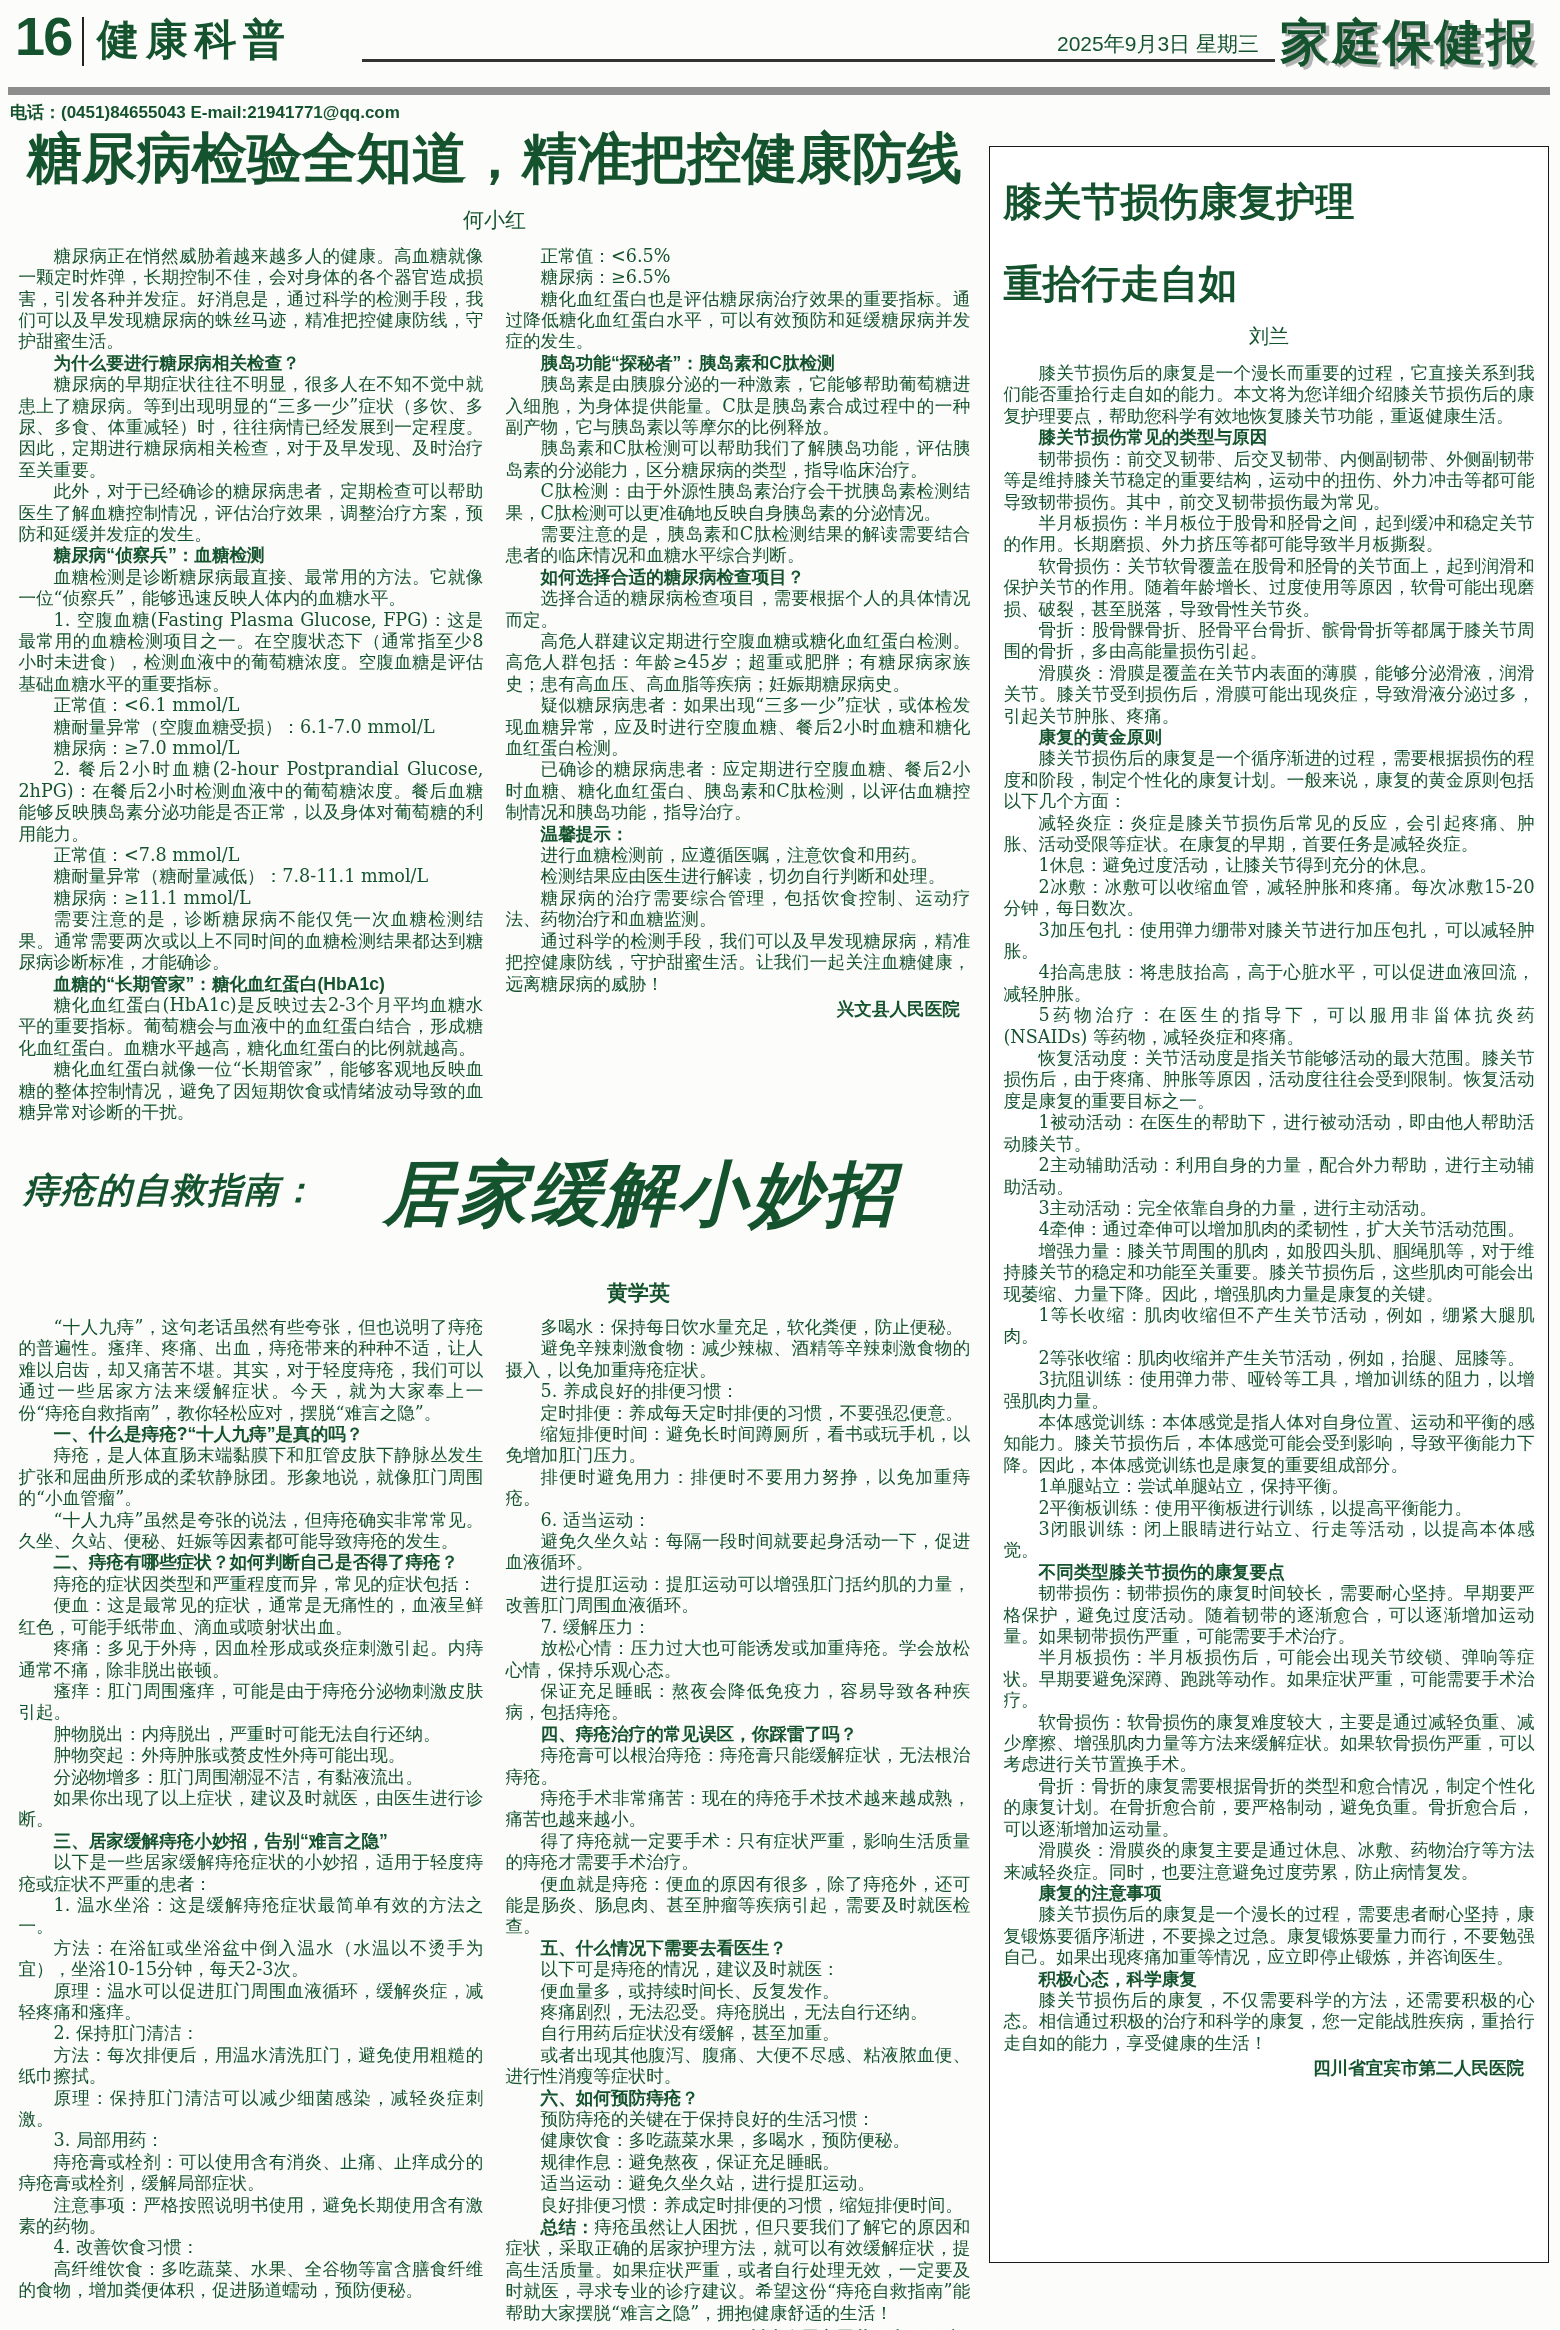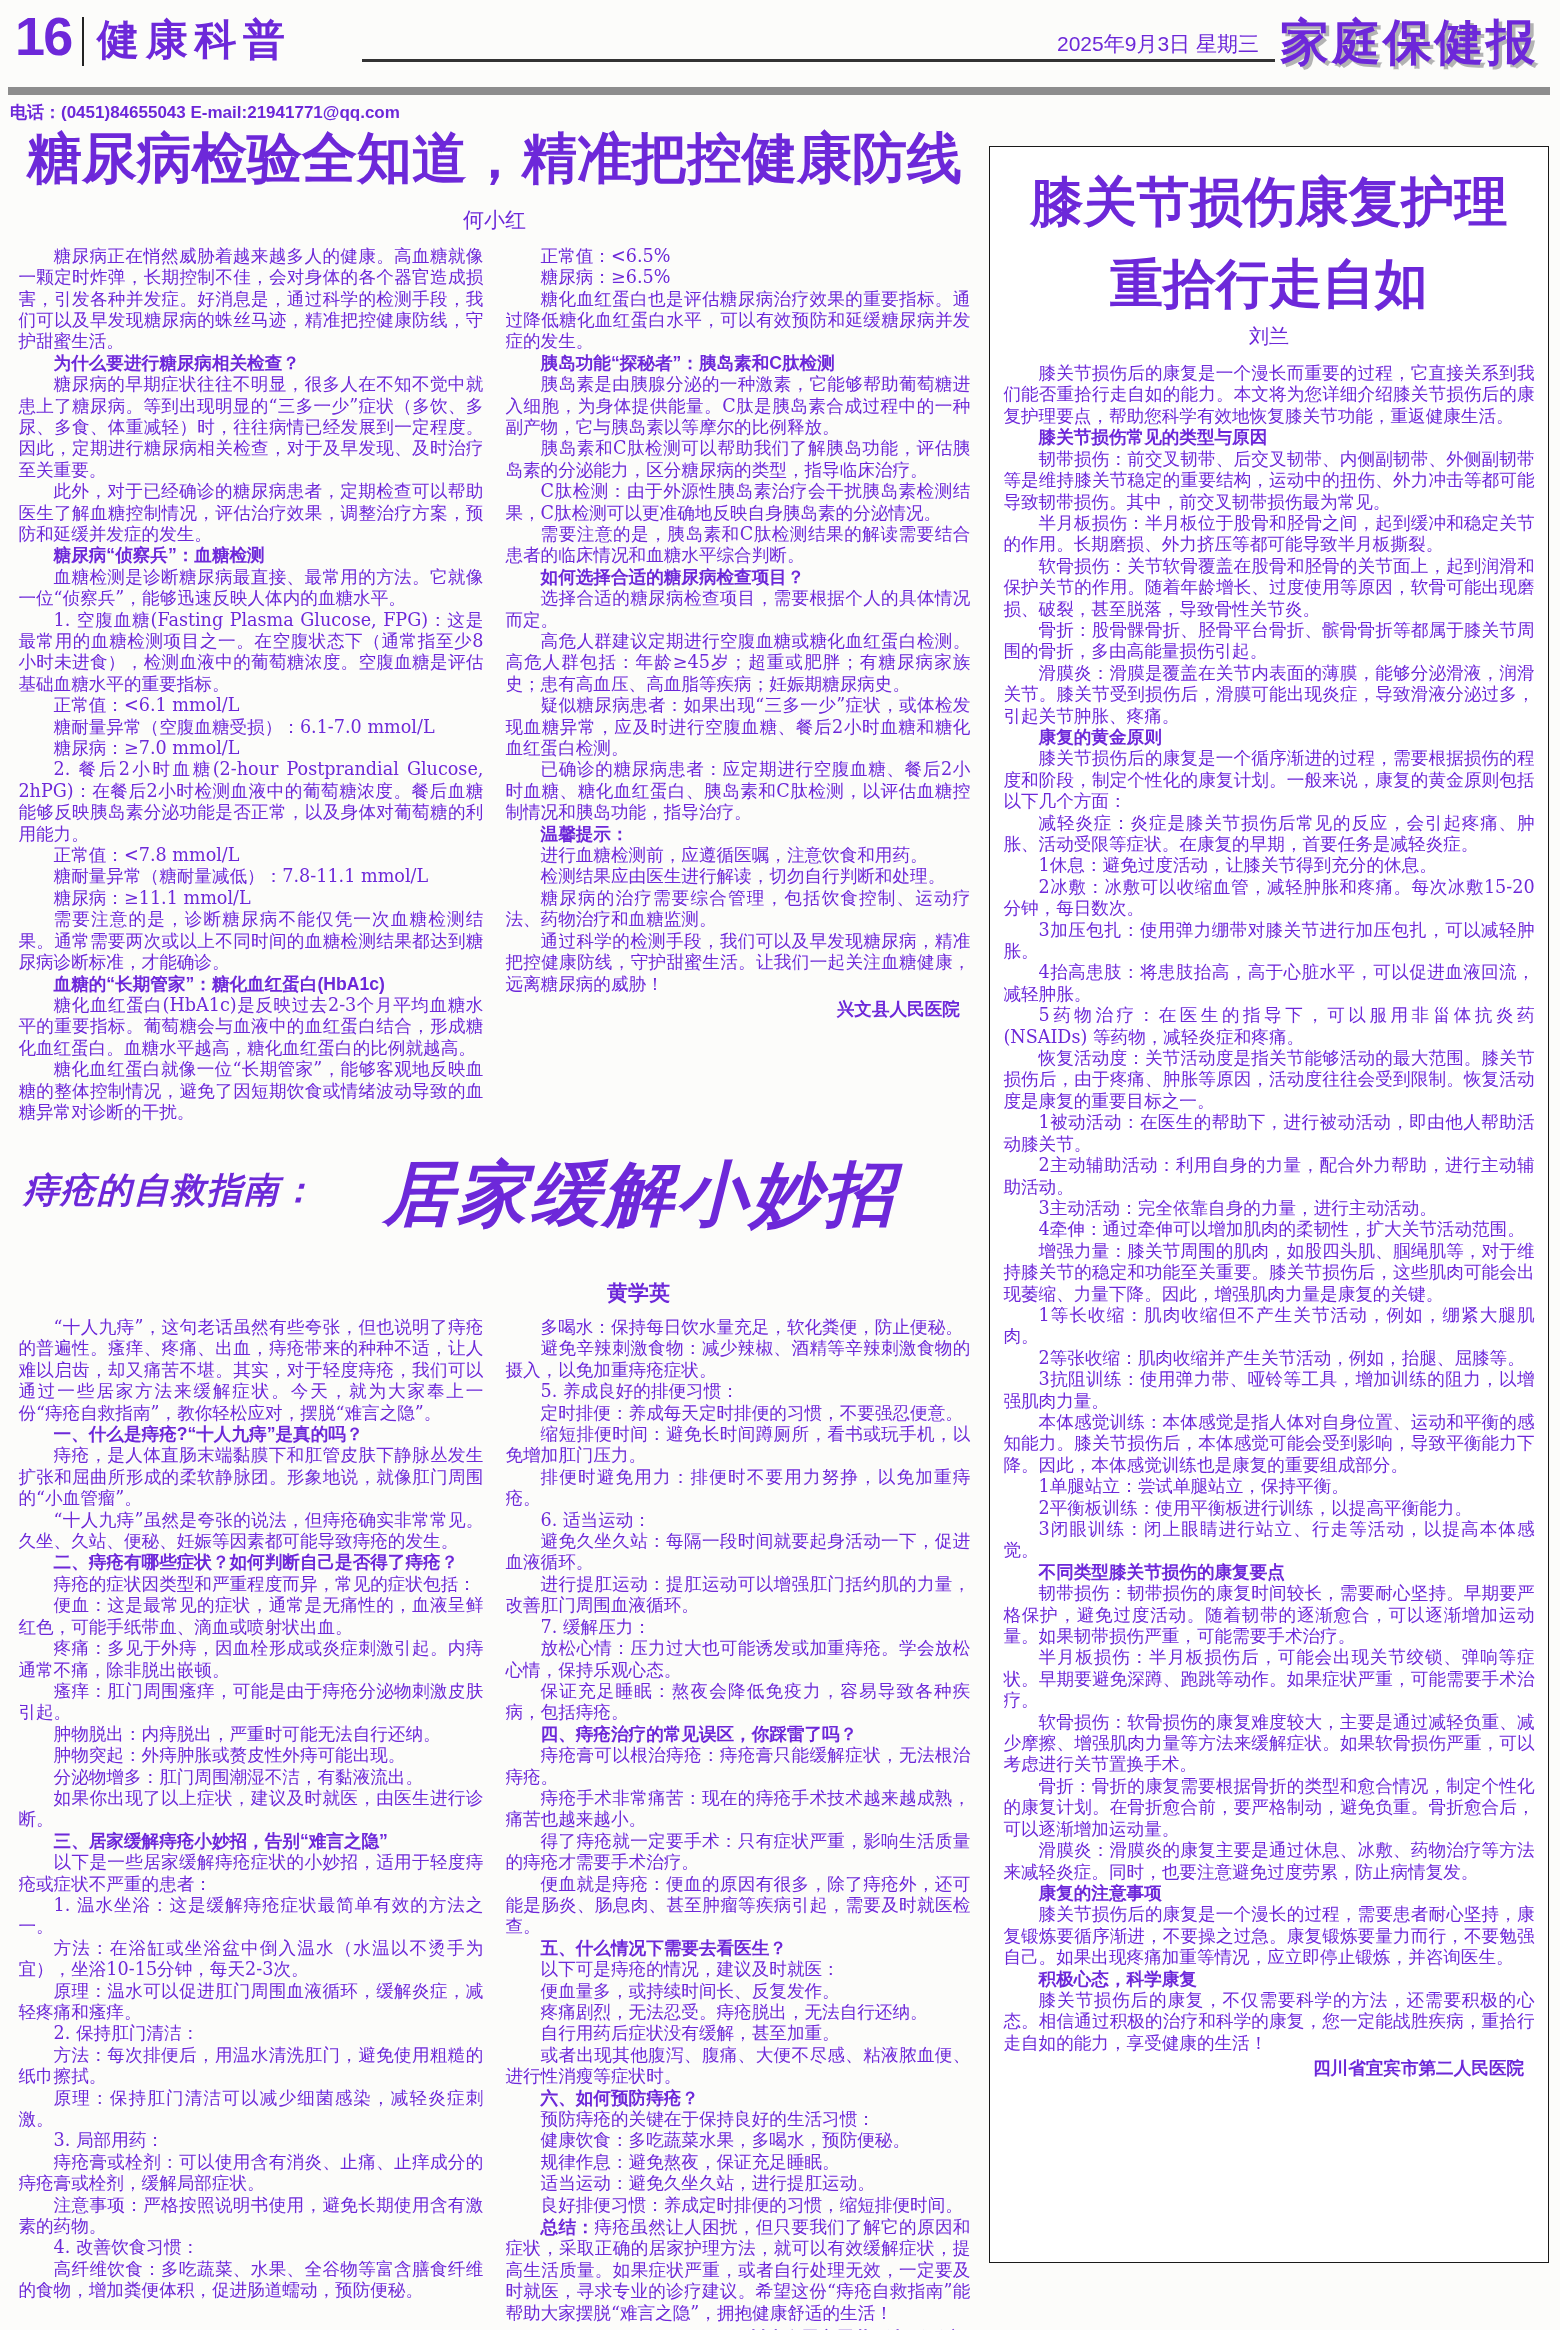--- a/index.html
+++ b/index.html
@@ -1,16 +1,16 @@
 <!DOCTYPE html>
 <html style="font-size:13.4px"><head>
 <meta charset="utf-8">
 <style>
   html,body{margin:0;padding:0;background:#e8e8e4;}
-  .page{position:relative;width:1560px;height:2330px;background:#fcfcfa;color:#6d28d9;
+  .page{position:relative;width:1560px;height:2330px;background:#fcfcfa;color:#14532d;
         font-family:"DejaVu Serif", serif;overflow:hidden;}
   
   .page-num{position:absolute;left:15px;top:5px;font-size:54px;font-weight:bold;
             font-family:"Liberation Sans", sans-serif;letter-spacing:-1.7px;}
   .num-divider{position:absolute;left:82px;top:17px;width:1.7px;height:49px;background:#222;}
   .section-name{position:absolute;left:97px;top:11.7px;font-size:42px;font-weight:bold;
             font-family:"Liberation Sans", sans-serif;letter-spacing:6.7px;}
   .header-rule{position:absolute;left:362px;top:59px;width:913px;height:2.5px;background:#333;}
   .date-line{position:absolute;left:1057px;top:30px;font-size:21px;
             font-family:"Liberation Sans", sans-serif;}
@@ -37,21 +37,21 @@
   .a2-kicker{position:absolute;left:5px;top:11.7px;font-size:35px;font-weight:600;
              letter-spacing:1.7px;margin:0;}
   .a2-title{position:absolute;left:365px;top:-6.7px;font-size:70px;font-weight:900;
             letter-spacing:3.4px;margin:0;white-space:nowrap;}
   .a2-author{width:620px;margin:13px 0 10px 310px;text-align:center;
              font-size:21px;font-weight:bold;}
   
   .article3{position:absolute;left:989px;top:146px;width:560px;height:2117px;
             border:1.7px solid #1a1a1a;background:#fff;padding:0 13.4px;
             box-sizing:border-box;overflow:hidden;}
-  .a3-title{text-align:center;font-size:53px;font-weight:900;line-height:55px;margin:27px 0 0;}
+  .a3-title{font-size:39px;font-weight:900;line-height:55px;margin:27px 0 0;}
   .a3-author{text-align:center;font-size:20px;margin:11.7px 0 13.4px;}
   .a3-body .para{font-size:17.6px;line-height:21.4px;}
 </style>
 </head>
 <body>
 
 <div class="page">
 
   <div class="page-num">16</div>
   <div class="num-divider"></div>

